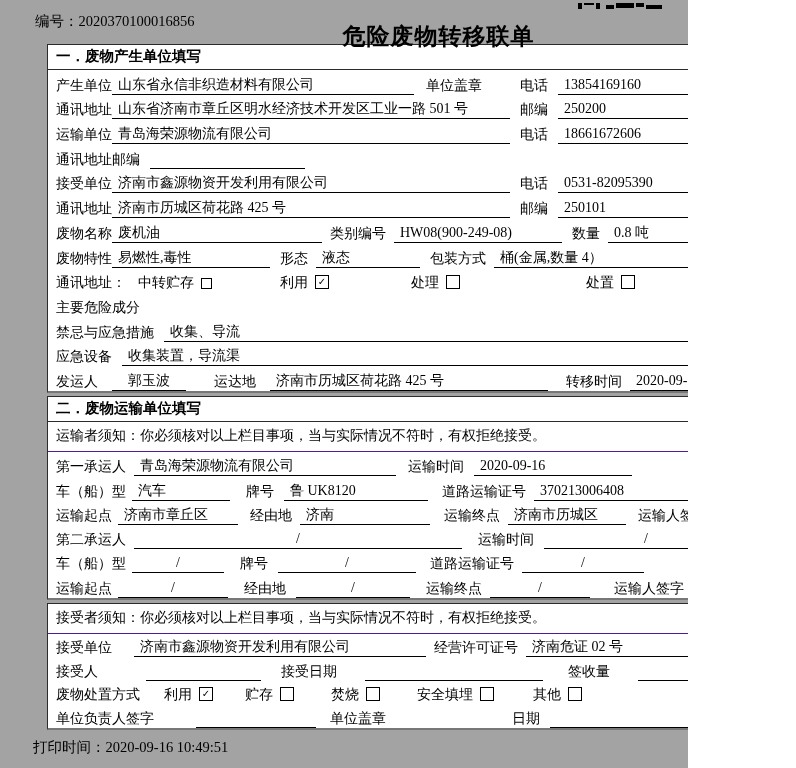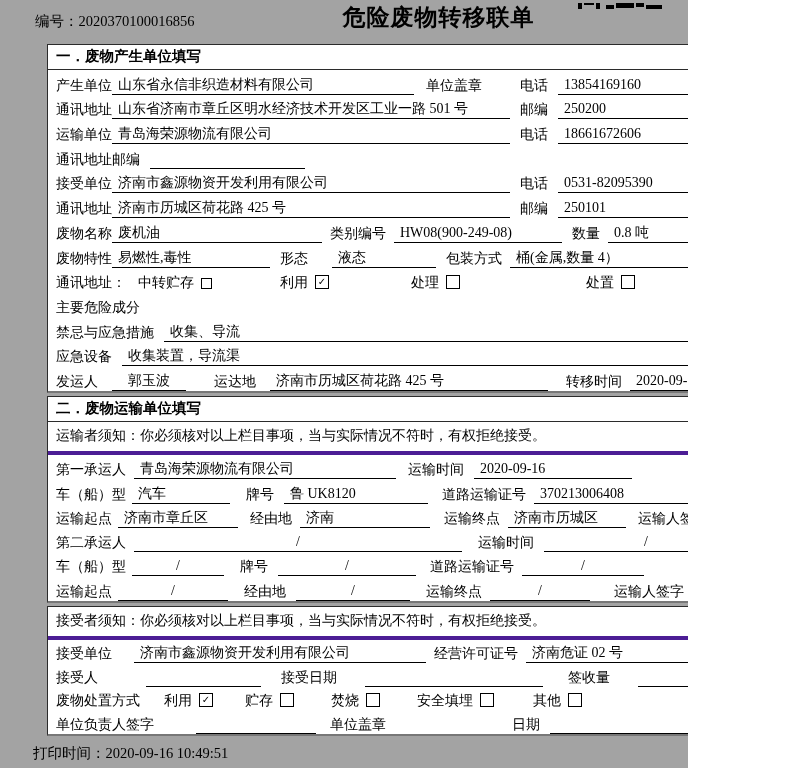--- a/index.html
+++ b/index.html
@@ -3,27 +3,27 @@
 <meta charset="utf-8">
 <style>
   html,body { margin:0; padding:0; background:#fff; }
   .page { position:relative; width:688px; height:768px; background:#a3a3a3; overflow:hidden;
           color:#000; font-family:"Liberation Serif","DejaVu Serif",serif; font-size:14px; }
   .edge-line { position:absolute; left:789px; top:0; width:3px; height:768px; background:#b3b3b3; }
   .qr { position:absolute; left:578px; top:0; width:84px; height:9px; overflow:hidden; }
   .content { position:absolute; left:47px; top:0; width:711px; }
   .head { position:relative; height:44px; }
   .serial { position:absolute; left:-12px; top:12px; font-size:14.5px; }
-  .title { text-align:center; padding-left:72px; padding-top:2px; font-size:23px; font-weight:bold;
+  .title { text-align:center; padding-left:72px; padding-top:21px; font-size:23px; font-weight:bold;
            letter-spacing:1px; font-family:"Liberation Sans","DejaVu Sans",sans-serif; }
   .sec { border:1px solid #2b2b2b; border-right:2.5px solid #777; border-bottom:2.5px solid #777;
          margin-bottom:3px; background:#fff; }
   .sec-h { font-weight:bold; font-size:14.5px; padding:2px 8px 3px 8px; border-bottom:1px solid #2b2b2b;
            font-family:"Liberation Sans","DejaVu Sans",sans-serif; }
-  .notice { padding:5px 8px 6px 8px; border-bottom:4px solid #4c1d95;font-family:Liberation Mono, monospace; }
+  .notice { padding:5px 8px 6px 8px; border-bottom:1px solid #4c1d95;font-family:Liberation Mono, monospace; }
   .row { display:flex; align-items:flex-end; height:24.7px; padding:0 8px; white-space:nowrap; }
   .s2 .row { height:24.3px; }
   .s3 .row { height:23.5px; }
   .row > * { flex:0 0 auto; }
   .lbl { line-height:18px; }
   .u { border-bottom:1px solid #000; line-height:18px; min-height:18px; padding:0 4px 0 6px; min-width:30px; }
   .u.c { text-align:center; padding:0 2px; }
   .grow { flex:1 1 auto; }
   .sp { display:block; }
   .cb { width:12px; height:12px; border:1px solid #000; margin:0 0 3px 7px;
@@ -117,21 +117,21 @@
         <span class="lbl" style="margin-left:8px">类别编号</span>
         <span class="u" style="width:158px;margin-left:8px">HW08(900-249-08)</span>
         <span class="lbl" style="margin-left:10px">数量</span>
         <span class="u grow" style="margin-left:8px">0.8 吨</span>
       </div>
 
       <div class="row">
         <span class="lbl">废物特性</span>
         <span class="u" style="width:148px">易燃性,毒性</span>
         <span class="lbl" style="margin-left:10px">形态</span>
-        <span class="u" style="width:94px;margin-left:24px">液态</span>
+        <span class="u" style="width:94px;margin-left:8px">液态</span>
         <span class="lbl" style="margin-left:10px">包装方式</span>
         <span class="u grow" style="margin-left:8px">桶(金属,数量 4）</span>
       </div>
 
       <div class="row">
         <span class="lbl">通讯地址：</span>
         <span class="sp" style="width:12px"></span>
         <span class="lbl">中转贮存</span>
         <span class="cb sm"></span>
         <span class="sp" style="width:68px"></span>

